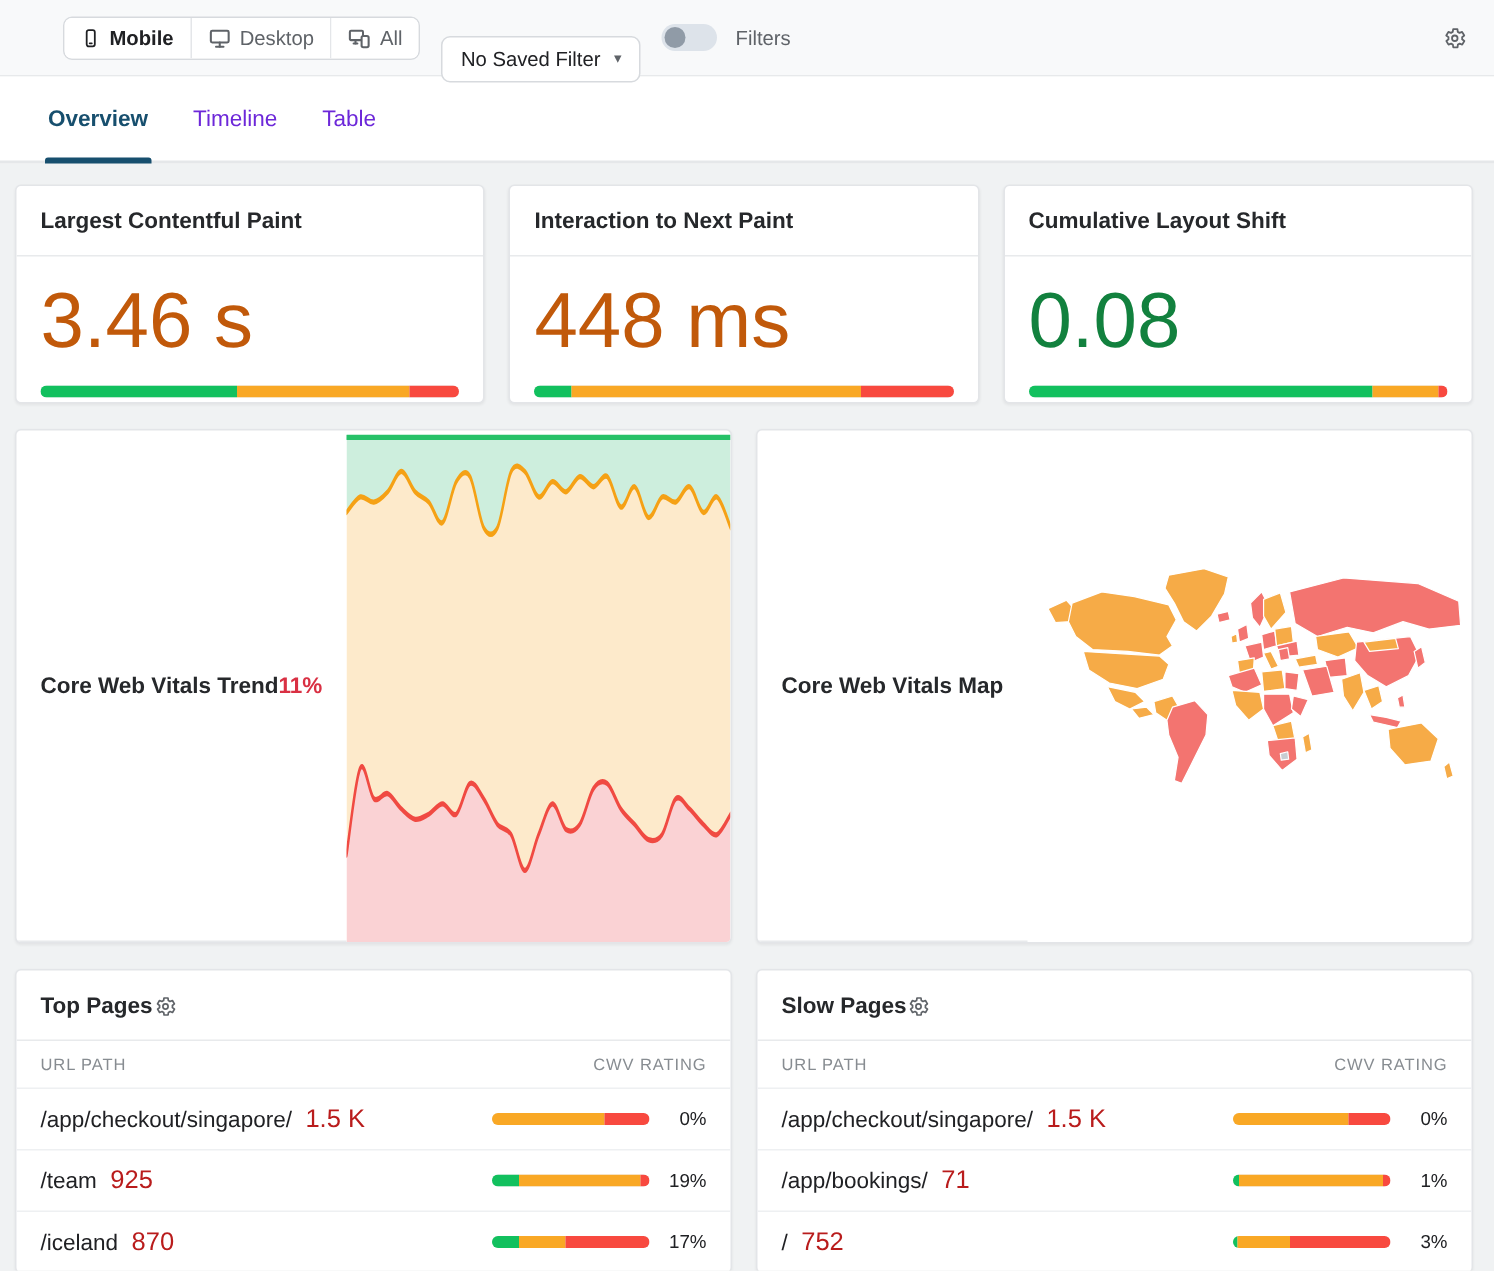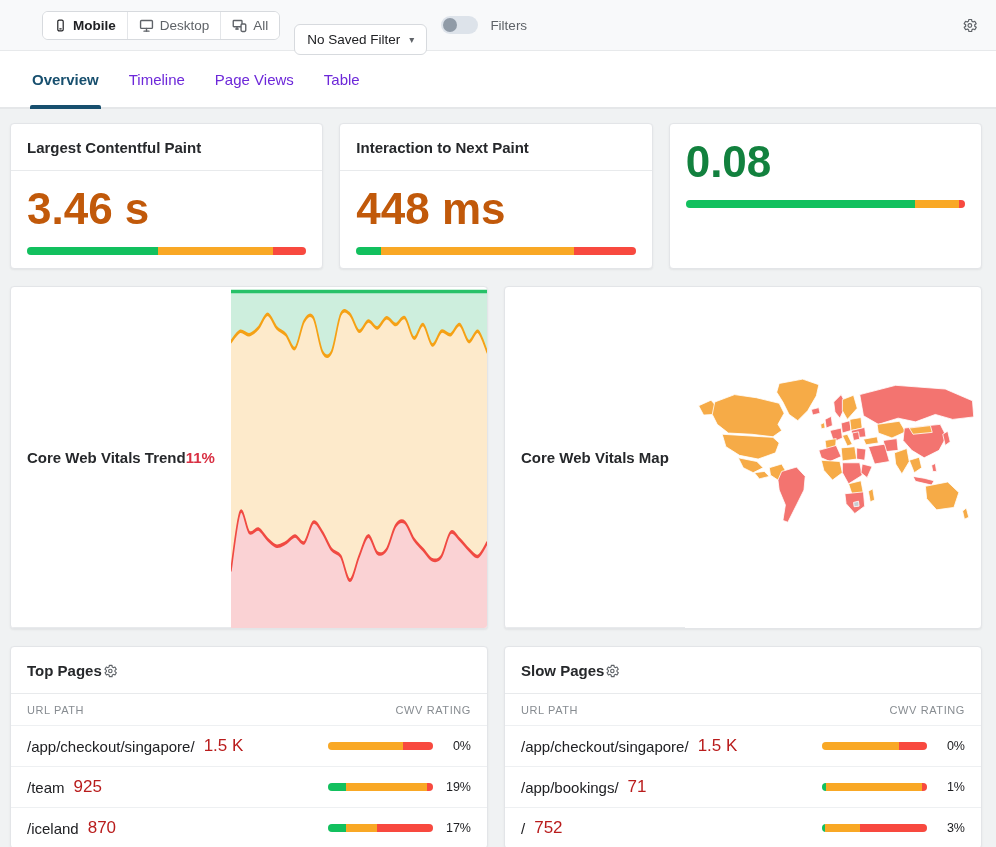--- a/index.html
+++ b/index.html
@@ -42,21 +42,21 @@
   .row { display:flex; gap:16px; margin-bottom:17px; }
   .row:last-child { margin-bottom:0; }
   .card { background:#fff; border:1px solid #e3e5e8; border-radius:4px;
           box-shadow:0 1px 2px rgba(60,64,67,.08); overflow:hidden; flex:1; }
   .card-header { padding:15px 16px 14px; font-size:15px; font-weight:700; color:#26282b;
                  border-bottom:1px solid #e8eaec; display:flex; align-items:center;
                  justify-content:flex-start; }
 
   
   .metric-card { height:146px; }
-  .metric-value { font-size:44px; font-weight:700; padding:13px 16px 0; }
+  .metric-value { font-size:52px; font-weight:400; padding:13px 16px 0; }
   .cwv-bar { display:flex; height:8px; border-radius:4px; overflow:hidden; background:#eceef0; }
   .cwv-bar span { height:100%; }
   .metric-card .cwv-bar { margin:13px 16px 0; }
 
   
   .half-card { height:343px; display:flex; flex-direction:row; }
   .trend-badge { font-size:15px; font-weight:700; }
   .chart-area { flex:1; position:relative; }
   .chart-area svg { display:block; width:100%; height:100%; }
 
@@ -118,21 +118,20 @@
     <svg width="17" height="17" viewBox="0 0 24 24" fill="none" stroke="currentColor" stroke-width="1.7" stroke-linejoin="round">
         <path d="M19.4 13a7.6 7.6 0 0 0 0-2l2-1.6-2-3.4-2.4 1a7.6 7.6 0 0 0-1.7-1L15 3.5h-4l-.4 2.5a7.6 7.6 0 0 0-1.7 1l-2.4-1-2 3.4L6.6 11a7.6 7.6 0 0 0 0 2l-2 1.6 2 3.4 2.4-1a7.6 7.6 0 0 0 1.7 1l.4 2.5h4l.3-2.5a7.6 7.6 0 0 0 1.7-1l2.4 1 2-3.4z"></path>
         <circle cx="12.5" cy="12" r="2.6"></circle>
       </svg>
   </div>
 </div>
 
 <div class="tabsbar">
   <div class="tab active">Overview</div>
   <div class="tab">Timeline</div>
-  <div class="tab">Page Views</div>
   <div class="tab">Table</div>
 </div>
 
 <div class="main">
 
   <div class="row">
     <div class="card metric-card">
       <div class="card-header">
           <span>Largest Contentful Paint</span>
         </div>
@@ -148,20 +147,23 @@
           <span>Interaction to Next Paint</span>
         </div>
       <div class="metric-value" style="color: rgb(193, 89, 10);">448 ms</div>
       <div class="cwv-bar">
           <span style="width: 9%; background: rgb(18, 192, 94);"></span>
           <span style="width: 69%; background: rgb(249, 168, 37);"></span>
           <span style="width: 22%; background: rgb(248, 73, 63);"></span>
         </div>
     </div>
     <div class="card metric-card">
+      <div class="card-header">
+          <span>Cumulative Layout Shift</span>
+        </div>
       <div class="metric-value" style="color: rgb(18, 129, 62);">0.08</div>
       <div class="cwv-bar">
           <span style="width: 82%; background: rgb(18, 192, 94);"></span>
           <span style="width: 16%; background: rgb(249, 168, 37);"></span>
           <span style="width: 2%; background: rgb(248, 73, 63);"></span>
         </div>
     </div>
   </div>
 
   <div class="row">

